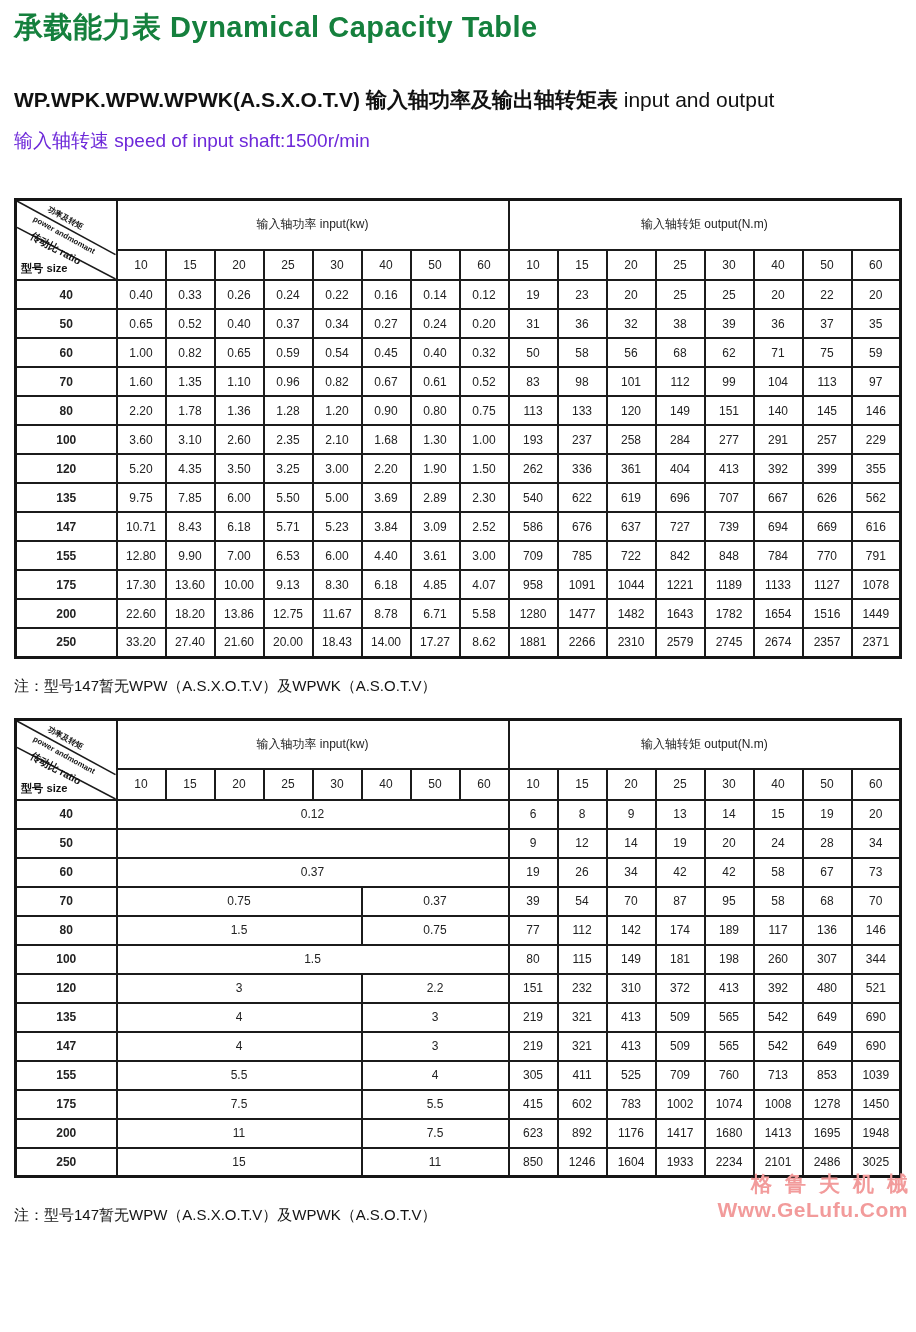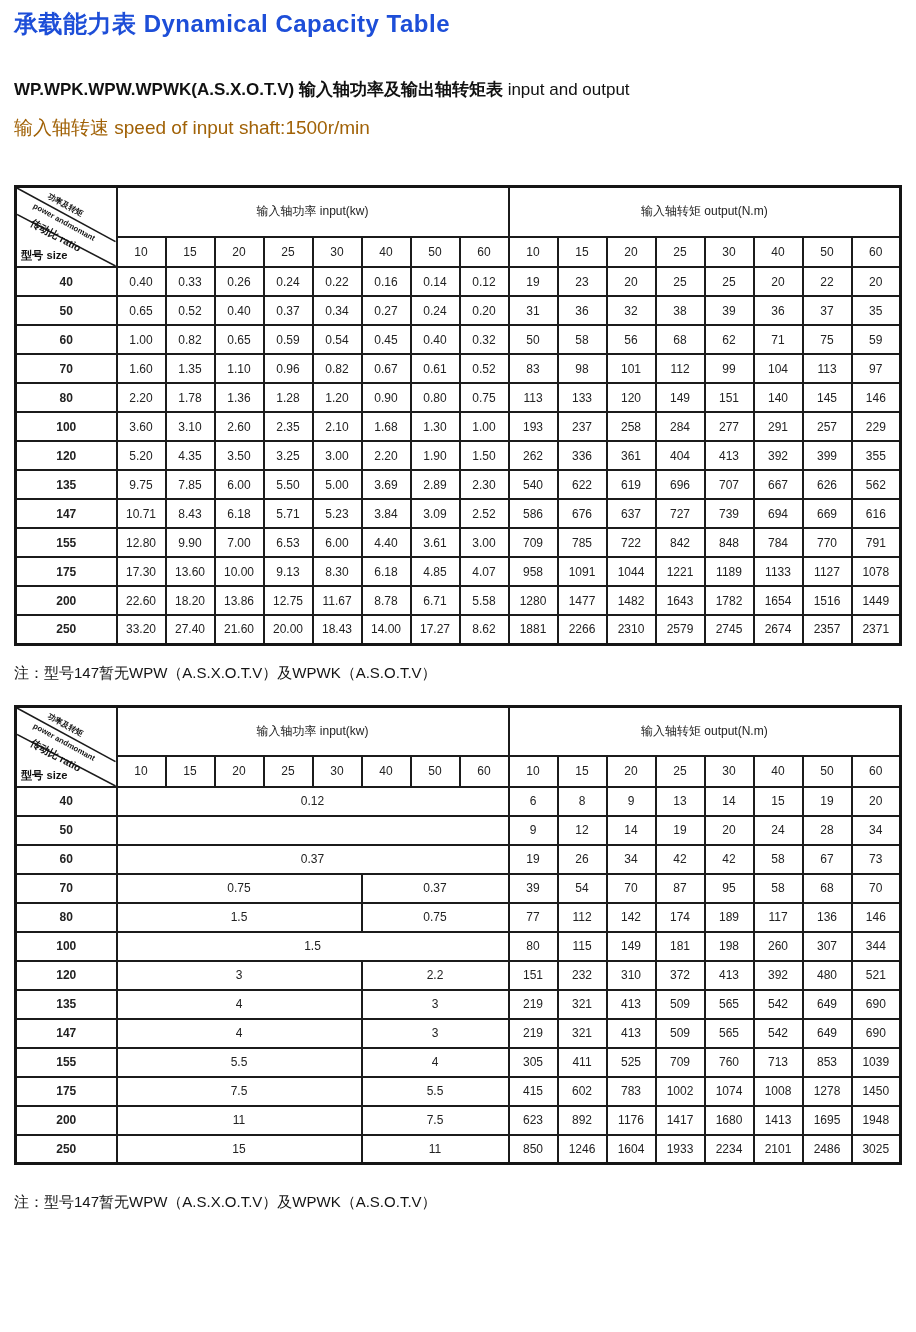--- a/index.html
+++ b/index.html
@@ -1,23 +1,23 @@
 <!DOCTYPE html>
 <html><head>
 <meta charset="utf-8">
 <style>
   html,body{margin:0;padding:0;background:#ffffff;}
   body{width:916px;height:1332px;position:relative;overflow:hidden;
        font-family:"Liberation Sans","DejaVu Sans",sans-serif;color:#1a1a1a;}
   .page{padding:0 14px;position:relative;}
-  .doc-title{font-size:24px;font-weight:bold;margin:8px 0 0 0;letter-spacing:0.5px;color:#1d4ed8;}
-  .sec-title{font-size:17px;margin:38px 0 0 0;color:#111;}
+  .doc-title{font-size:29px;font-weight:bold;margin:8px 0 0 0;letter-spacing:0.5px;color:#15803d;}
+  .sec-title{font-size:21px;margin:38px 0 0 0;color:#111;}
   .sec-title .bold{font-weight:bold;}
   .sec-title .light{font-weight:normal;}
-  .sec-sub{font-size:19px;margin:14px 0 0 0;color:#a16207;}
+  .sec-sub{font-size:19px;margin:14px 0 0 0;color:#6d28d9;}
   .sec-sub .zh{font-weight:normal;}
   .sec-sub2{font-size:17px;margin:18px 0 0 0;color:#161616;}
   table.cap{border-collapse:collapse;width:888px;table-layout:fixed;border:3px solid #151515;}
   table.cap th,table.cap td{border:2px solid #1b1b1b;text-align:center;vertical-align:middle;
        padding:0;font-size:12px;color:#222;overflow:hidden;white-space:nowrap;}
   table.cap thead tr.group-row{height:50px;}
   table.cap thead tr.colnum-row{height:30px;}
   table.cap tbody tr{height:29px;}
   th.group-header{font-size:16px;font-weight:normal;color:#181818;margin-left:44px;}
   .colnum-row th{font-size:13px;font-weight:normal;}
@@ -575,14 +575,18 @@
           <td>2234</td>
           <td>2101</td>
           <td>2486</td>
           <td>3025</td>
         </tr>
       </tbody>
   </table>
 
   <div class="note note2">注：型号147暂无WPW（A.S.X.O.T.V）及WPWK（A.S.O.T.V）</div>
 
+  <div class="watermark">
+    <div class="wm1">格鲁夫机械</div>
+    <div class="wm2">Www.GeLufu.Com</div>
+  </div>
 
 </div>
 
 </body></html>

